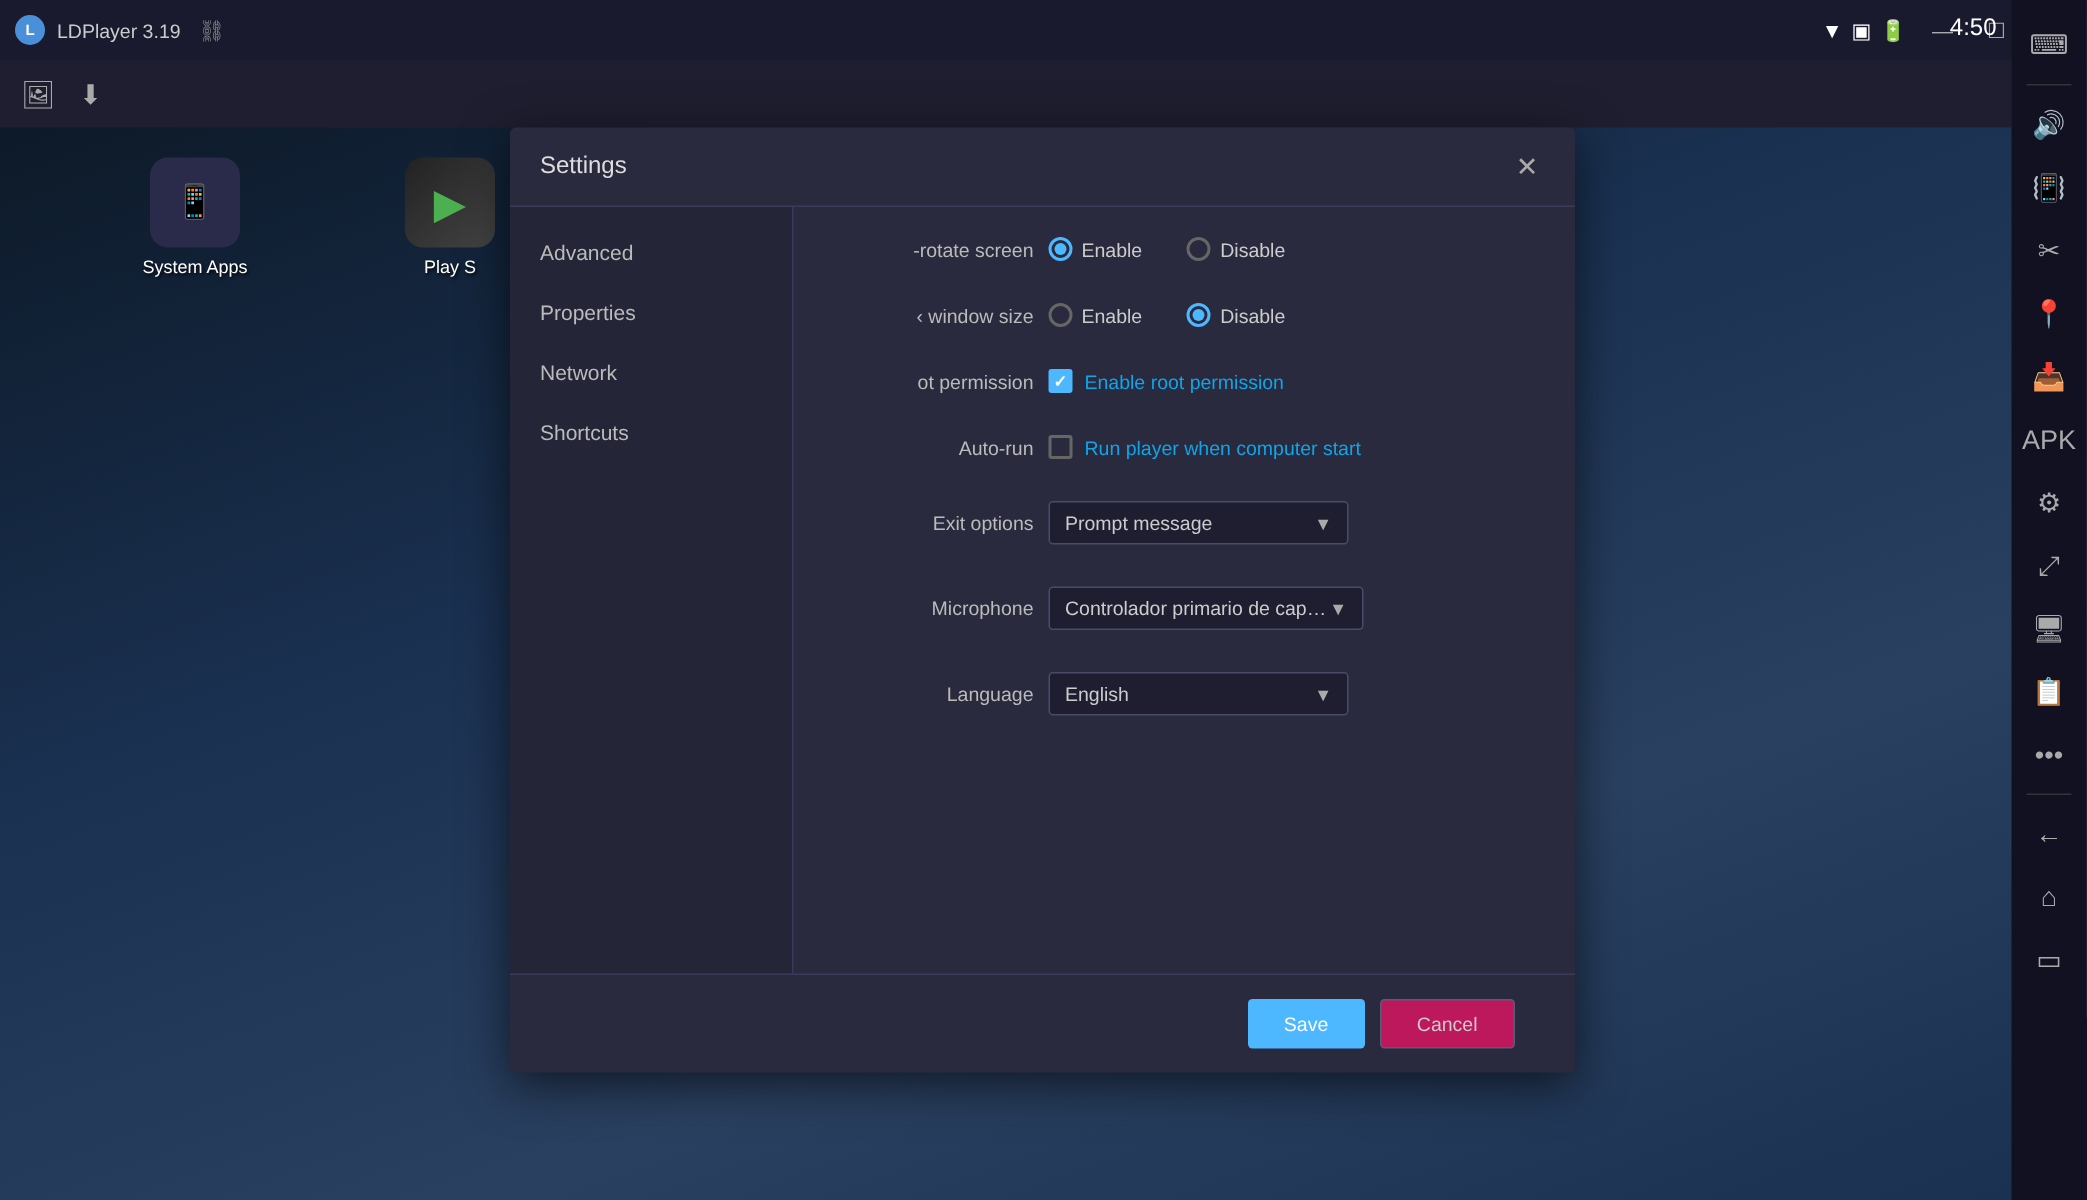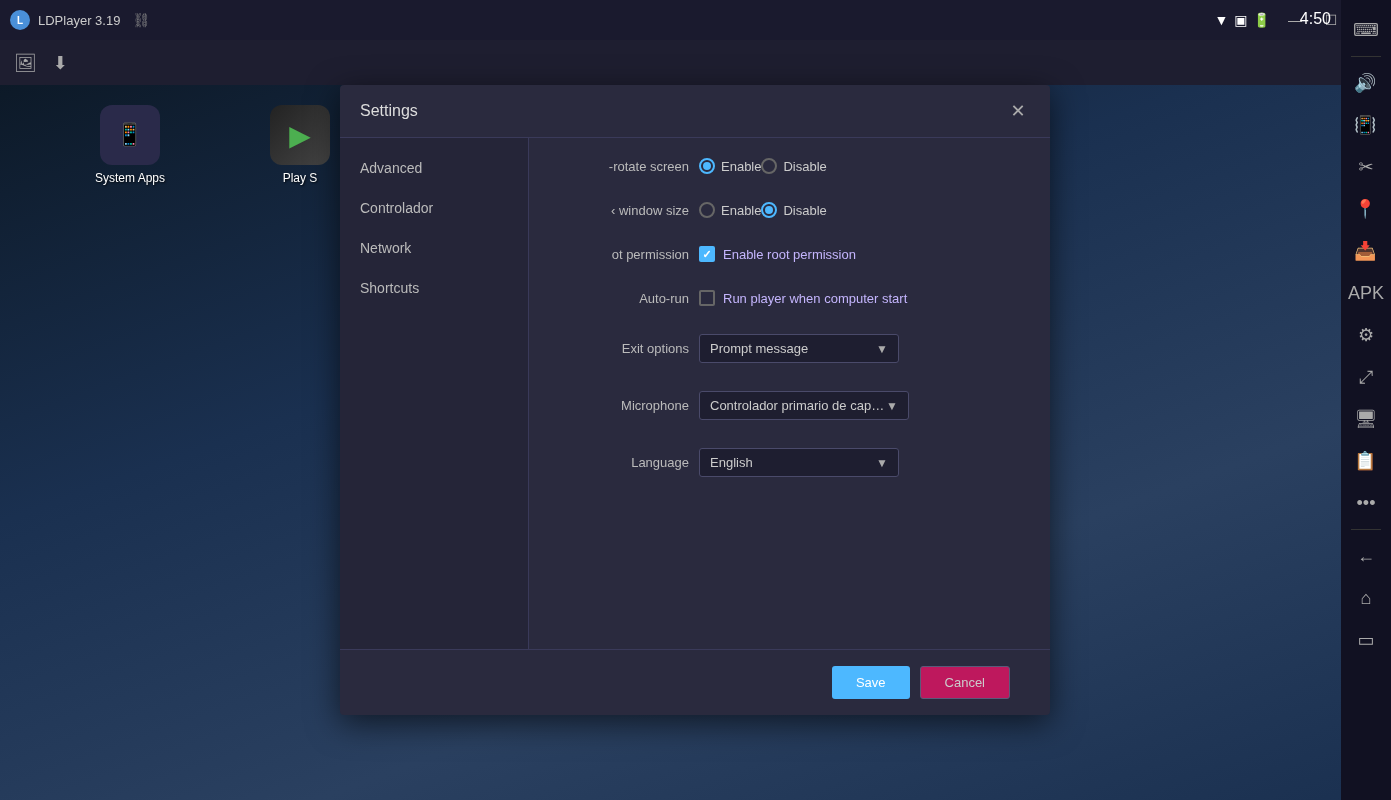--- a/index.html
+++ b/index.html
@@ -225,21 +225,21 @@
     .settings-label {
       width: 130px;
       text-align: right;
       font-size: 13px;
       color: #bbb;
       flex-shrink: 0;
     }
     .settings-controls {
       display: flex;
       align-items: center;
-      gap: 0;
+      gap: 30px;
     }
 
     
     .radio-group {
       display: flex;
       align-items: center;
       gap: 6px;
     }
     .radio-btn {
       width: 16px; height: 16px;
@@ -282,21 +282,21 @@
       background: transparent;
       border: 2px solid #666;
     }
     .checkbox-check {
       color: white;
       font-size: 11px;
       font-weight: bold;
     }
     .checkbox-label {
       font-size: 13px;
-      color: #c4b5fd;
+      color: #0ea5e9;
     }
 
     
     .dropdown {
       display: flex;
       align-items: center;
       justify-content: space-between;
       background: #1e1e30;
       border: 1px solid #4a4a6a;
       border-radius: 3px;
@@ -414,21 +414,21 @@
 
   <div class="modal-header">
     <span class="modal-title">Settings</span>
     <div class="modal-close">✕</div>
   </div>
 
   <div class="modal-body">
 
     <div class="settings-nav">
       <div class="nav-item">Advanced</div>
-      <div class="nav-item">Controlador</div>
+      <div class="nav-item">Properties</div>
       <div class="nav-item">Network</div>
       <div class="nav-item">Shortcuts</div>
     </div>
 
     <div class="settings-content">
 
       <div class="settings-row">
         <div class="settings-label partial-label">-rotate screen</div>
         <div class="settings-controls">
           <div class="radio-group">

